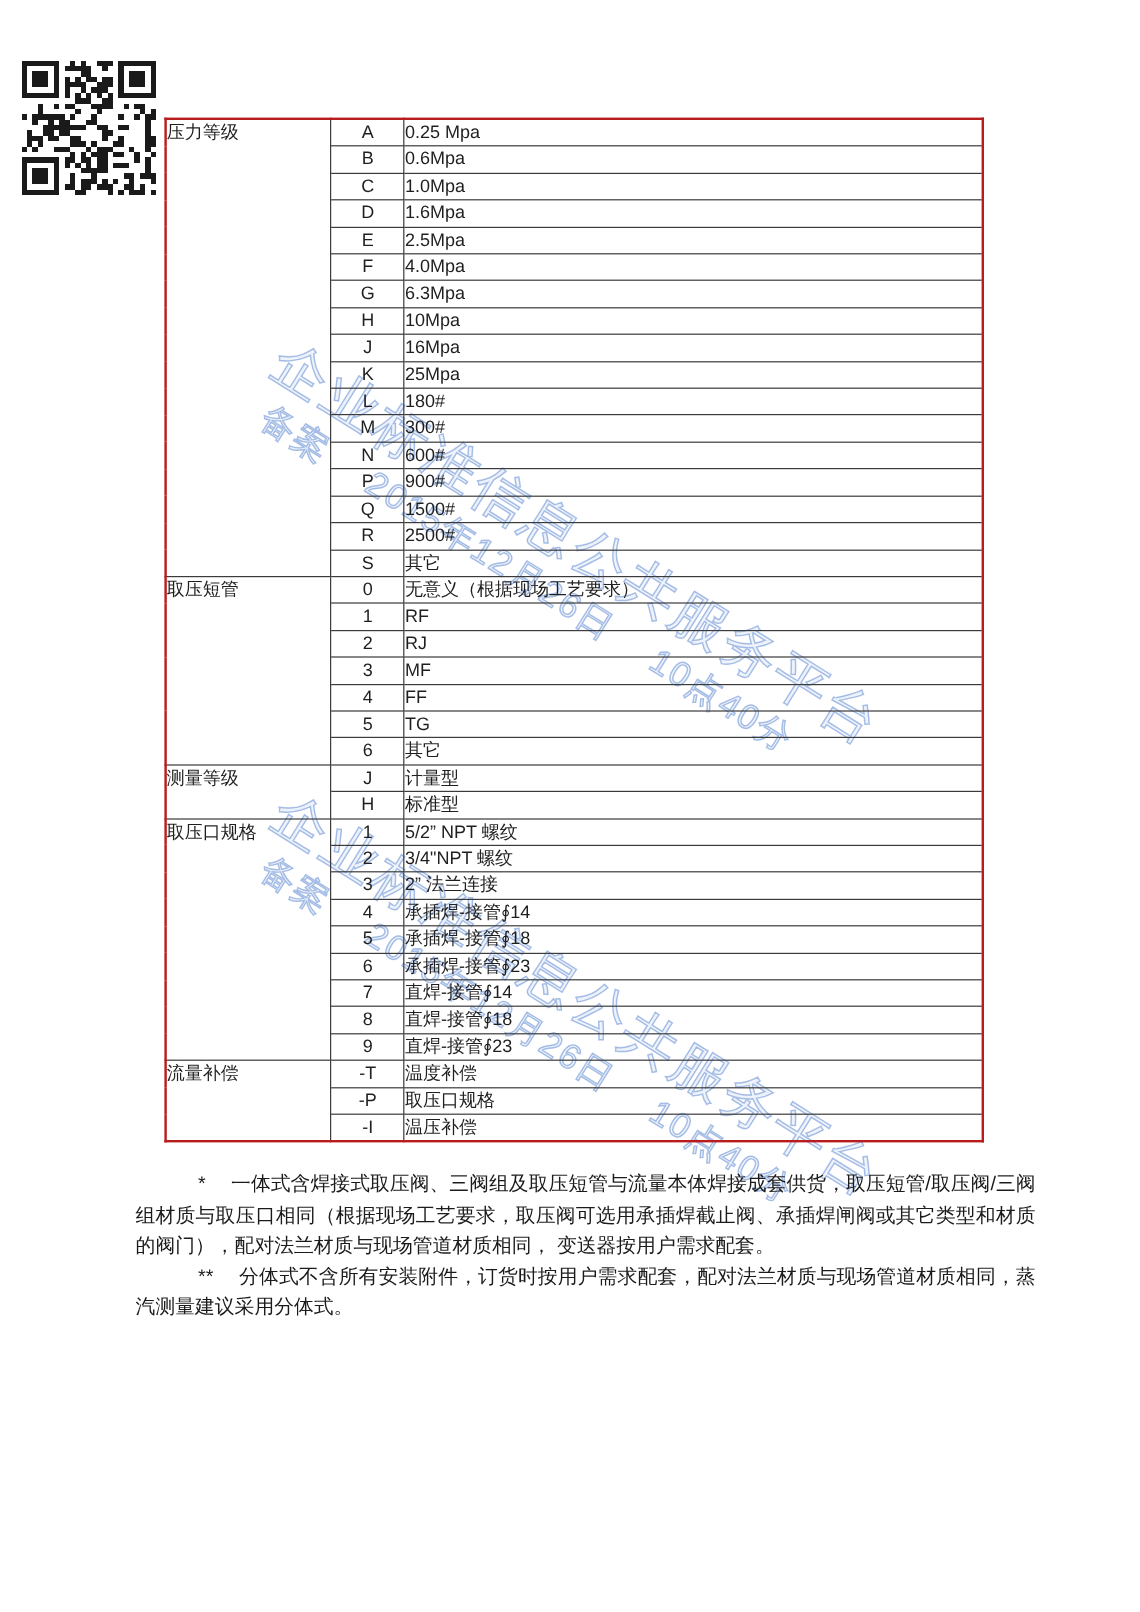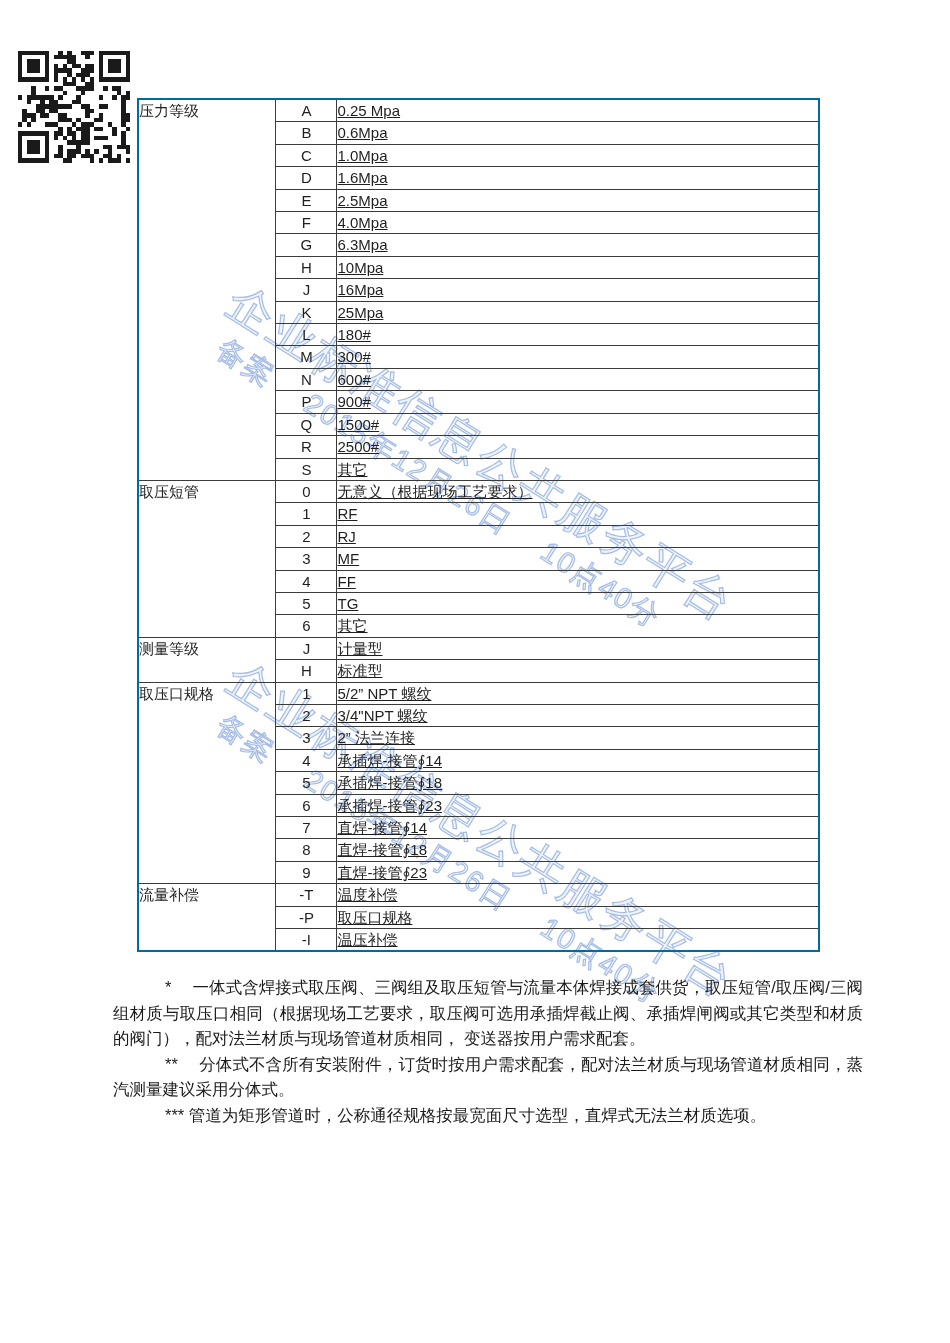--- a/index.html
+++ b/index.html
@@ -7,30 +7,30 @@
     position:relative;width:950px;height:1343px;margin:0 auto;
     background:#ffffff;overflow:hidden;
     font-family:"Liberation Sans","DejaVu Sans",sans-serif;color:#222;
   }
   
   .qr{position:absolute;left:18px;top:50px;width:112px;height:113px;}
   
   table.sel{
     position:absolute;left:137px;top:98px;width:683px;
     border-collapse:collapse;table-layout:fixed;
-    border:2px solid #0369a1;
+    border:2px solid #b91c1c;
   }
   table.sel td{
     border:1px solid #3b3b3b;height:21.4px;padding:0;
     font-size:15px;line-height:21.4px;color:#1f1f1f;
     overflow:hidden;white-space:nowrap;
   }
   td.cat{width:134px;vertical-align:top;padding:1px 0 0 9px;}
   td.code{width:59px;text-align:center;font-size:14.5px;}
-  td.desc{width:472px;padding-left:13px;text-decoration:underline;}
+  td.desc{width:472px;padding-left:13px;}
   
   .wm{
     position:absolute;left:246px;white-space:nowrap;pointer-events:none;
     transform:rotate(32deg);transform-origin:0 0;
     color:rgba(150,180,228,0.16);
     -webkit-text-stroke:1.2px rgba(114,152,214,0.62);
   }
   .wm .l1{font-size:46px;letter-spacing:3px;line-height:54px;display:block;}
   .wm .l2{font-size:29px;letter-spacing:2px;line-height:42px;display:block;margin-left:16px;}
   #wm1{top:274px}
@@ -423,16 +423,15 @@
         <tr>
           <td class="code">-I</td>
           <td class="desc">温压补偿</td>
         </tr>
       </tbody>
   </table>
 
   <div class="notes">
     <p>*　 一体式含焊接式取压阀、三阀组及取压短管与流量本体焊接成套供货，取压短管/取压阀/三阀组材质与取压口相同（根据现场工艺要求，取压阀可选用承插焊截止阀、承插焊闸阀或其它类型和材质的阀门），配对法兰材质与现场管道材质相同， 变送器按用户需求配套。</p>
     <p>**　 分体式不含所有安装附件，订货时按用户需求配套，配对法兰材质与现场管道材质相同，蒸 汽测量建议采用分体式。</p>
-    <p>*** 管道为矩形管道时，公称通径规格按最宽面尺寸选型，直焊式无法兰材质选项。</p>
   </div>
 
 </div>
 
 </body></html>

